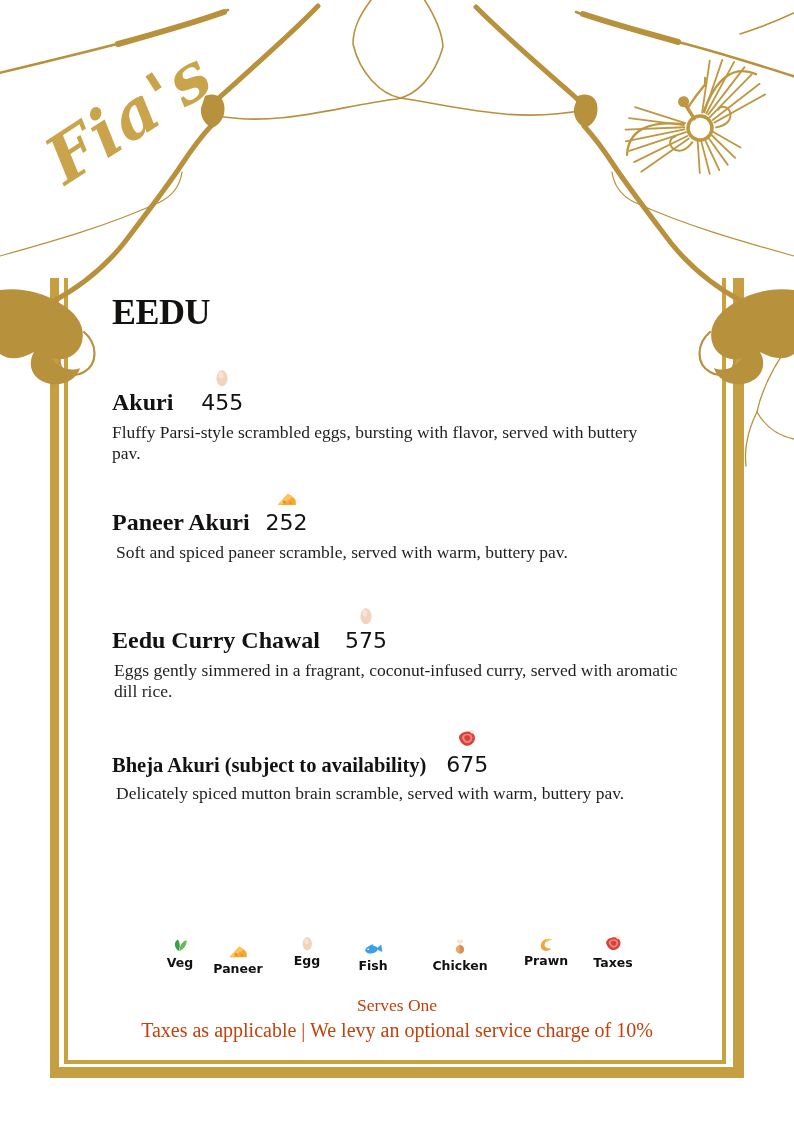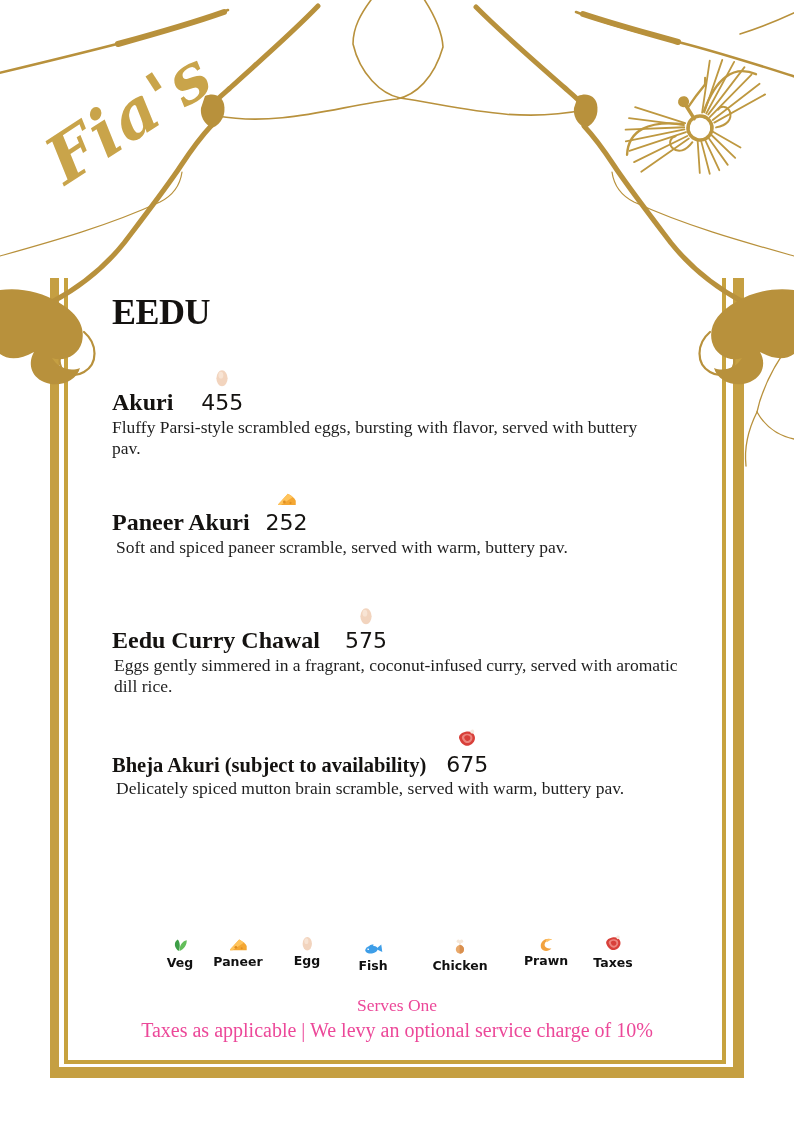--- a/index.html
+++ b/index.html
@@ -40,32 +40,32 @@
   }
   
   .item{position:absolute;left:112px;width:586px;}
   .item-title{
     display:flex;align-items:baseline;
     font-weight:700;font-size:24px;line-height:1.15;color:#141210;
   }
   .item-title .gap{display:inline-block;}
   .price-wrap{position:relative;font-family:"DejaVu Sans", sans-serif;font-size:22px;font-weight:400;color:#141210;}
   .marker{position:absolute;bottom:calc(100% + 3px);left:50%;transform:translateX(-50%);line-height:0;}
-  .item-desc{font-size:17.5px;line-height:1.22;color:#1e1e1e;}
+  .item-desc{margin-top:5px;font-size:17.5px;line-height:1.22;color:#1e1e1e;}
   .small-title{font-size:20.5px;}
   
   .legend{position:absolute;left:0;top:936px;width:666px;height:52px;}
   .legend-item{
     position:absolute;transform:translateX(-50%);
     display:flex;flex-direction:column;align-items:center;
     font-family:"DejaVu Sans", sans-serif;font-weight:700;font-size:12.5px;color:#111;
   }
   .legend-item .licon{line-height:0;margin-bottom:2px;}
   
-  .footer{position:absolute;left:0;top:995px;width:794px;text-align:center;color:#ec4899;}
+  .footer{position:absolute;left:0;top:995px;width:794px;text-align:center;color:#c2410c;}
   .footer .l1{font-size:17.5px;line-height:1.25;}
   .footer .l2{font-size:20px;line-height:1.25;margin-top:1px;}
 </style>
 </head>
 <body>
 
 <div class="page">
 
   <div class="frame-outer"></div>
   <div class="frame-inner"></div>
@@ -236,21 +236,21 @@
   <div class="legend">
     <div class="legend-item" style="left:180px;top:1px">
       <span class="licon">
         <svg width="19" height="16" viewBox="0 0 22 18">
             <path d="M9,16 C4,12 3,6 8,2.5 C11,5.5 11,12 9,16 Z" fill="#3E9E47"></path>
             <path d="M10,16 C10,10 13,4.5 18.5,3.5 C18.5,9 15.5,14 10,16 Z" fill="#63BE5A"></path>
           </svg>
       </span>
       <span>Veg</span>
     </div>
-    <div class="legend-item" style="left:238px;top:0">
+    <div class="legend-item" style="left:238px;top:7px">
       <span class="licon">
         <svg width="20" height="16" viewBox="0 0 24 19">
             <path d="M2,16 L13,4 C17,6 21,9 22,12 L22,17 L2,17 Z" fill="#F4A733"></path>
             <path d="M2,16 L13,4 C15,5 17,6.5 18.5,8 L5,17 L2,17 Z" fill="#FFC45C"></path>
             <circle cx="9" cy="13.5" r="1.6" fill="#E08F22"></circle>
             <circle cx="16" cy="14.5" r="1.2" fill="#E08F22"></circle>
           </svg>
       </span>
       <span>Paneer</span>
     </div>

